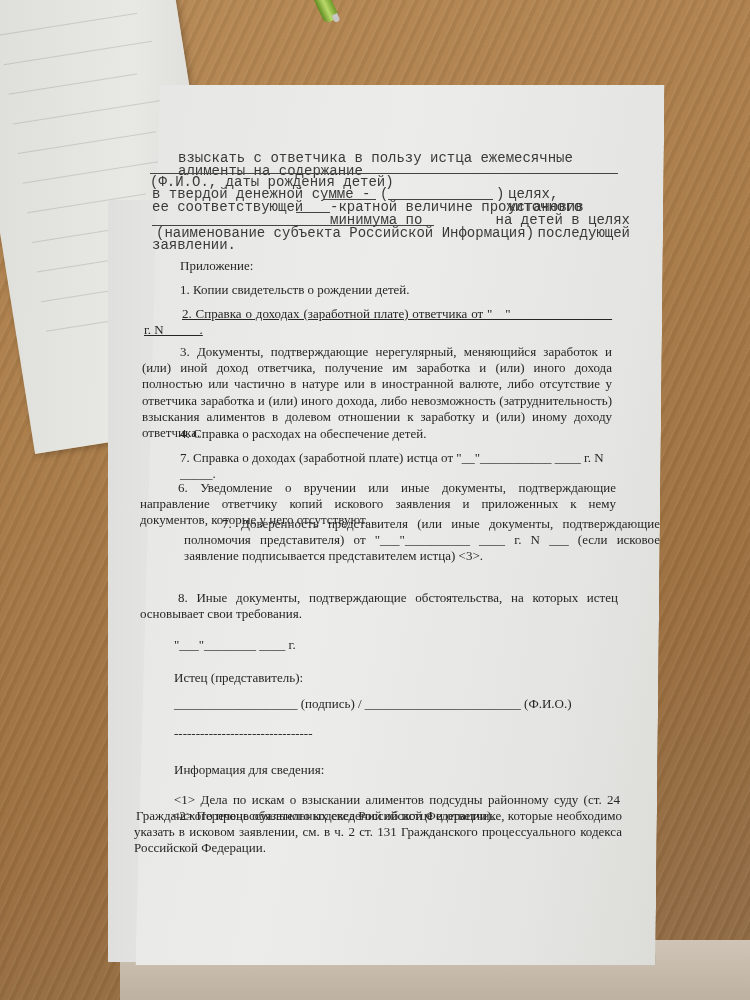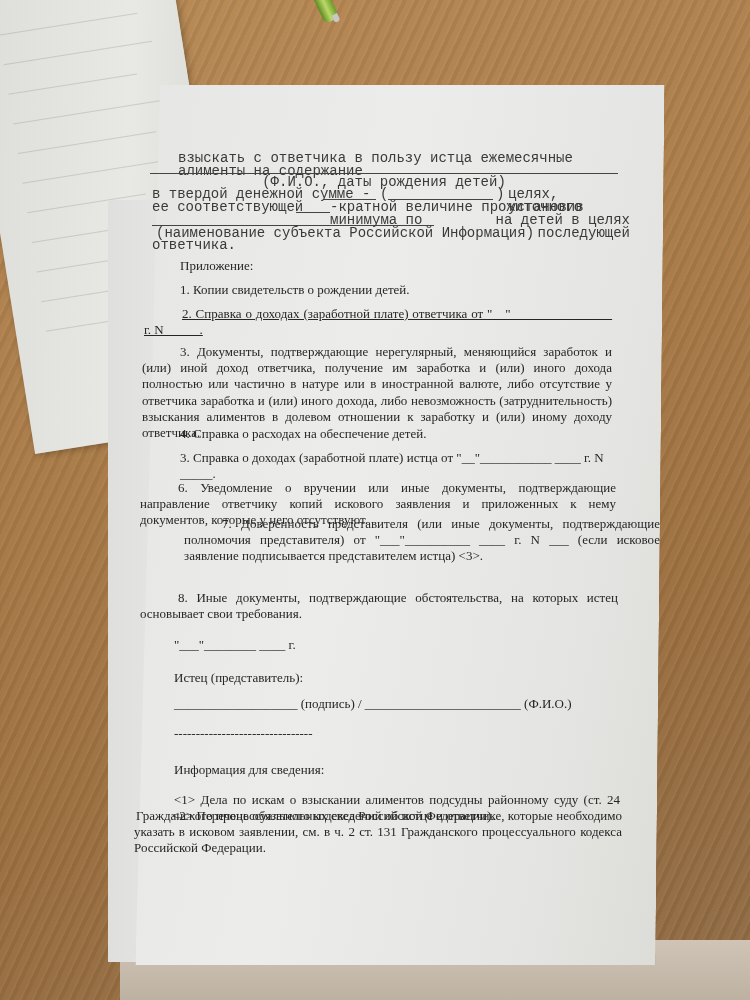--- a/index.html
+++ b/index.html
@@ -44,21 +44,21 @@
   .paper-left-ext {
     position:absolute; left:108px; top:200px; width:60px; height:762px;
     background: linear-gradient(90deg, #dfe0dd, #e5e6e3);
   }
   .content { position:absolute; left:140px; top:140px; width:490px; color:#2b2b2b; }
   .mono { font-family:"Liberation Mono", monospace; font-size:14px; color:#3a3a3a; line-height:13px; }
   .serif { font-family:"Liberation Serif", serif; font-size:13px; line-height:16.2px; color:#262626; }
   .just { text-align:justify; text-align-last:left; }
   .indent { text-indent:38px; }
   .rule { border-bottom:1px solid #444; }
-  .center { text-align:center; }
+  .center { }
   .abs { position:absolute; }
 </style>
 </head>
 <body>
 
 <div class="wood-grain"></div>
 <div class="bottom-surface"></div>
 
 <div class="back-paper">
   <div class="ghost-line" style="left:30px;top:60px;width:140px;"></div>
@@ -93,28 +93,28 @@
   <div class="abs mono" style="left:356px;top:48px;">)</div>
   <div class="abs mono" style="left:368px;top:48px;">целях, установив</div>
 
   <div class="abs mono" style="left:12px;top:61px;">ее    соответствующей</div>
   <div class="abs rule" style="left:156px;top:72px;width:34px;"></div>
   <div class="abs mono" style="left:190px;top:61px;">-кратной  величине  прожиточного  минимума  по</div>
 
   <div class="abs rule" style="left:12px;top:85px;width:282px;"></div>
   <div class="abs mono" style="left:296px;top:74px;text-align:right;">на детей в целях последующей</div>
   <div class="abs mono" style="left:16px;top:87px;">(наименование субъекта Российской Информация)</div>
-  <div class="abs mono" style="left:12px;top:99px;">ответчика.</div>
+  <div class="abs mono" style="left:12px;top:99px;">заявлении.</div>
 
   <div class="abs serif" style="left:40px;top:118px;">Приложение:</div>
   <div class="abs serif" style="left:40px;top:142px;">1. Копии свидетельств о рождении детей.</div>
   <div class="abs serif just indent" style="left:4px;top:166px;width:468px;text-decoration:underline;">2. Справка о доходах (заработной плате) ответчика от "__"___________ ____ г. N _____.</div>
   <div class="abs serif just indent" style="left:2px;top:204px;width:470px;">3. Документы, подтверждающие нерегулярный, меняющийся заработок и (или) иной доход ответчика, получение им заработка и (или) иного дохода полностью или частично в натуре или в иностранной валюте, либо отсутствие у ответчика заработка и (или) иного дохода, либо невозможность (затруднительность) взыскания алиментов в долевом отношении к заработку и (или) иному доходу ответчика.</div>
   <div class="abs serif" style="left:40px;top:286px;text-align:right;">4. Справка о расходах на обеспечение детей.</div>
-  <div class="abs serif" style="left:40px;top:310px;">3. Справка о доходах (заработной плате) истца от "__"___________ ____ г. N _____.</div>
+  <div class="abs serif" style="left:40px;top:310px;">7. Справка о доходах (заработной плате) истца от "__"___________ ____ г. N _____.</div>
   <div class="abs serif just indent" style="left:0px;top:340px;width:476px;">6. Уведомление о вручении или иные документы, подтверждающие направление ответчику копий искового заявления и приложенных к нему документов, которые у него отсутствуют.</div>
   <div class="abs serif just indent" style="left:0px;top:376px;width:476px;margin-left:44px;">7. Доверенность представителя (или иные документы, подтверждающие полномочия представителя) от "___"__________ ____ г. N ___ (если исковое заявление подписывается представителем истца) &lt;3&gt;.</div>
   <div class="abs serif just indent" style="left:0px;top:450px;width:478px;">8. Иные документы, подтверждающие обстоятельства, на которых истец основывает свои требования.</div>
 
   <div class="abs serif" style="left:34px;top:497px;">"___"________ ____ г.</div>
   <div class="abs serif" style="left:34px;top:530px;">Истец (представитель):</div>
   <div class="abs serif" style="left:34px;top:556px;">___________________ (подпись) / ________________________ (Ф.И.О.)</div>
   <div class="abs serif" style="left:34px;top:586px;">--------------------------------</div>
 
   <div class="abs serif" style="left:34px;top:622px;">Информация для сведения:</div>

